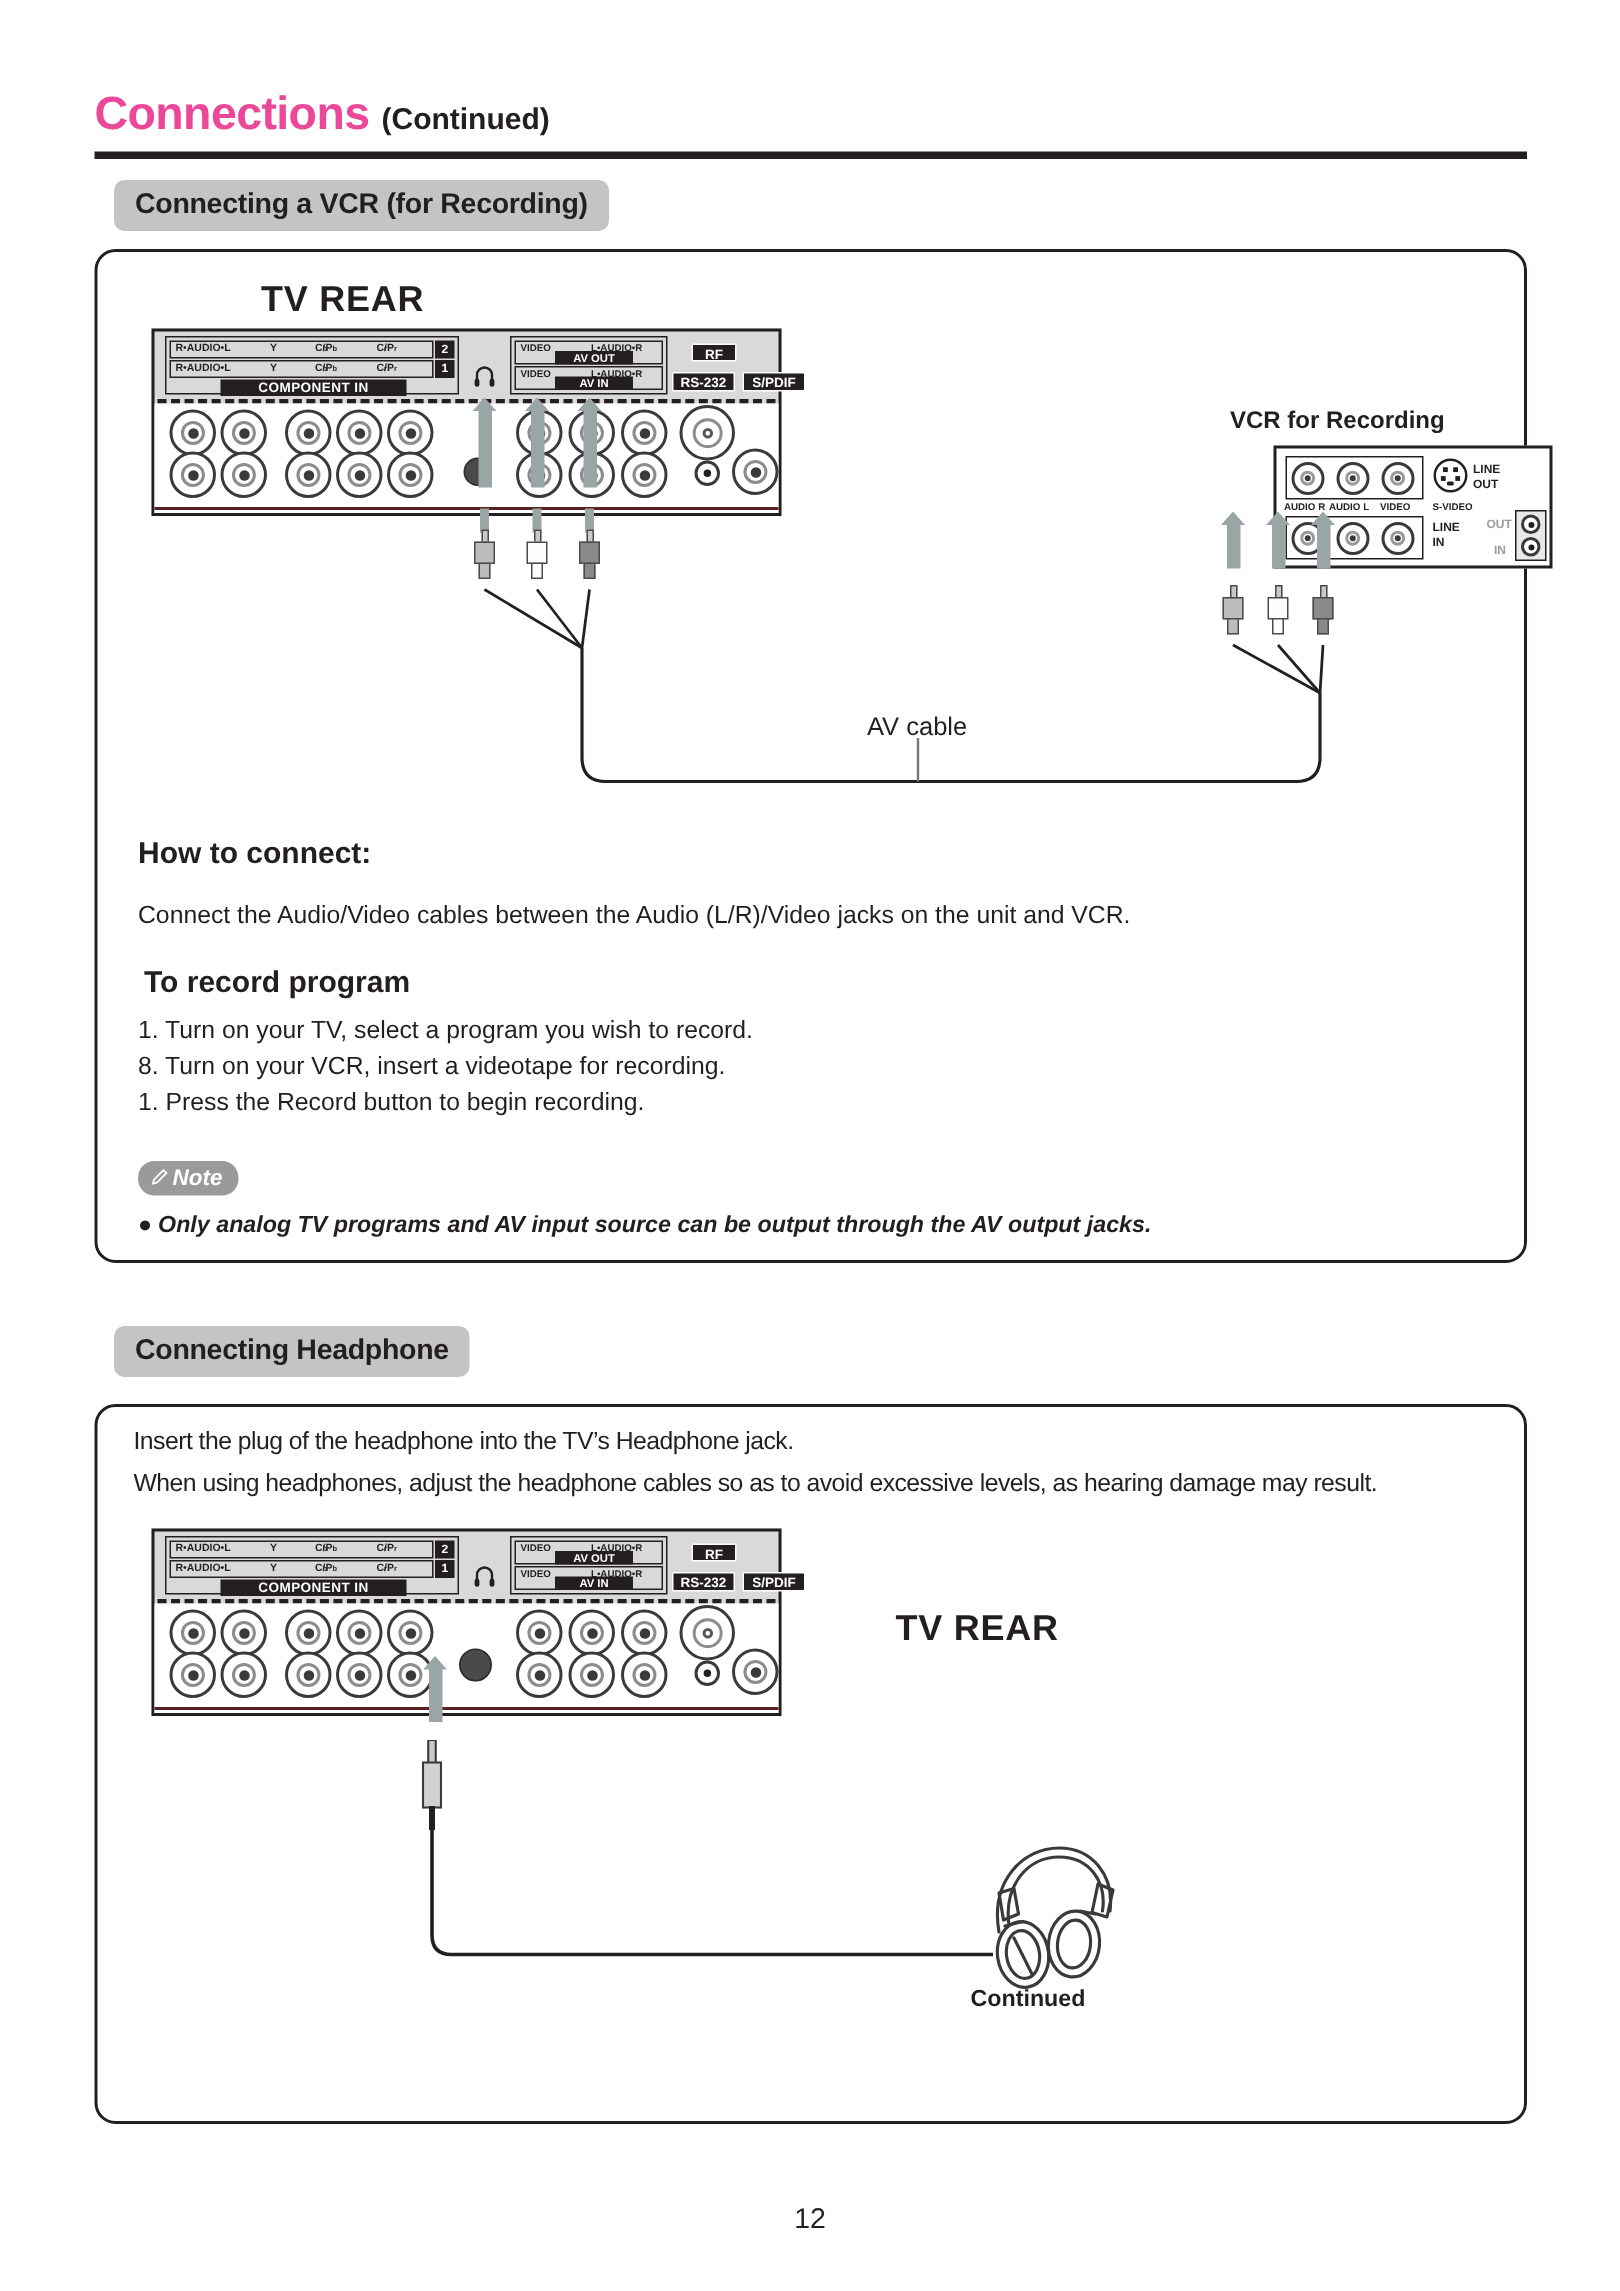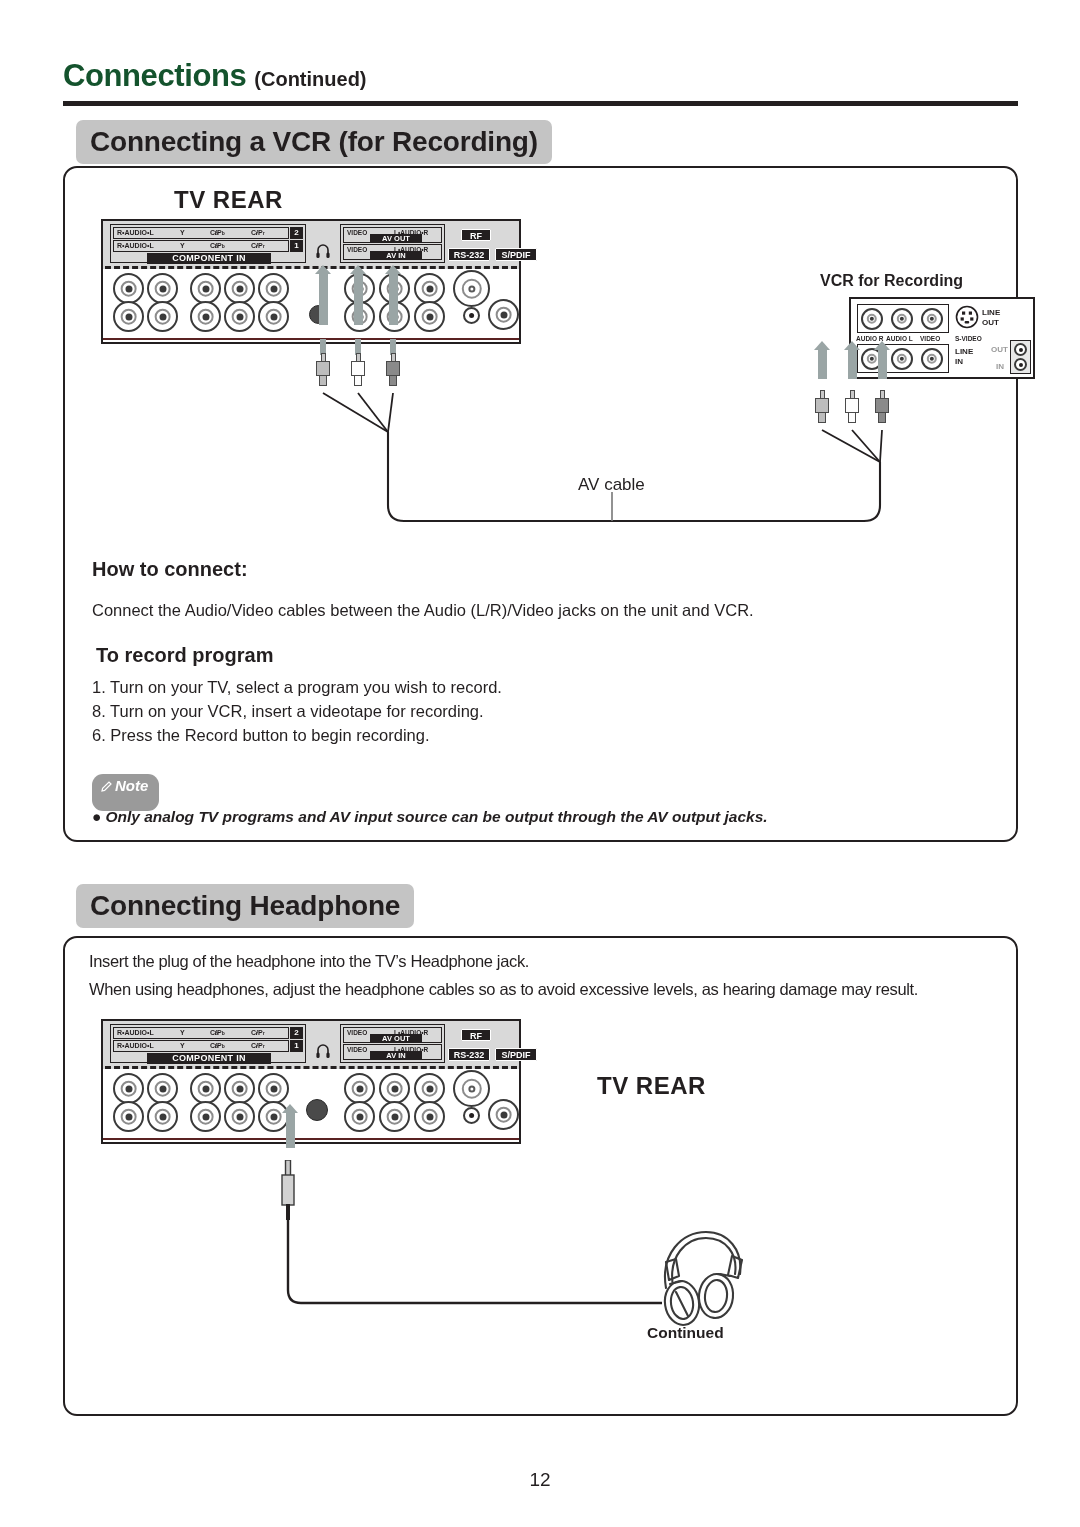--- a/index.html
+++ b/index.html
@@ -20,21 +20,21 @@
   .page-header {
     position: absolute;
     left: 63px;
     top: 58px;
     width: 955px;
   }
   .page-title {
     font-size: 31px;
     font-weight: bold;
     letter-spacing: -0.4px;
-    color: #14532d;
+    color: #ec4899;
     display: inline-block;
     vertical-align: baseline;
   }
   .page-title-sub {
     font-size: 20px;
     font-weight: bold;
     color: #231f20;
     display: inline-block;
     vertical-align: baseline;
     margin-left: 8px;
@@ -46,21 +46,21 @@
     width: 955px;
     height: 5px;
     background: #231f20;
   }
 
   
   .section-chip {
     position: absolute;
     background: #c4c4c4;
     border-radius: 7px;
-    font-size: 28px;
+    font-size: 19px;
     font-weight: bold;
     color: #231f20;
     padding: 6px 14px 6px 14px;
     letter-spacing: -0.2px;
     white-space: nowrap;
   }
   #chip-vcr { left: 76px; top: 120px; }
   #chip-hp  { left: 76px; top: 884px; }
 
   
@@ -429,21 +429,21 @@
     white-space: nowrap;
   }
   .p-line.narrow { letter-spacing: -0.35px; }
 
   
   .note-badge {
     position: absolute;
     left: 92px; top: 774px;
     background: #9a9a9a;
     border-radius: 11px;
-    height: 37px;
+    height: 23px;
     padding: 0 11px 0 8px;
     color: #ffffff;
     font-size: 15px;
     font-weight: bold;
     font-style: italic;
     line-height: 23px;
     white-space: nowrap;
   }
   .note-badge .pen { display:inline-block; vertical-align: middle; margin-right: 2px; }
   .note-text {
@@ -669,21 +669,21 @@
   </div>
 
 <div class="av-cable-label" style="left:578px; top:475px;">AV cable</div>
 
 <div class="h-sub" style="left:92px; top:558px;">How to connect:</div>
 <div class="p-line" style="left:92px; top:601px;">Connect the Audio/Video cables between the Audio (L/R)/Video jacks on the unit and VCR.</div>
 
 <div class="h-sub" style="left:96px; top:644px;">To record program</div>
 <div class="p-line" style="left:92px; top:678px;">1. Turn on your TV, select a program you wish to record.</div>
 <div class="p-line" style="left:92px; top:702px;">8. Turn on your VCR, insert a videotape for recording.</div>
-<div class="p-line" style="left:92px; top:726px;">6. Press the Record button to begin recording.</div>
+<div class="p-line" style="left:92px; top:726px;">1. Press the Record button to begin recording.</div>
 
 <div class="note-badge">
   <span class="pen">
     <svg width="13" height="13" viewBox="0 0 13 13">
       <path d="M2,11 L2.6,8.4 L9,2 L11,4 L4.6,10.4 Z" fill="none" stroke="#ffffff" stroke-width="1.2"></path>
     </svg>
   </span><span>Note</span>
 </div>
 <div class="note-text"><span class="bullet">●</span><span>Only analog TV programs and AV input source can be output through the AV output jacks.</span></div>
 

